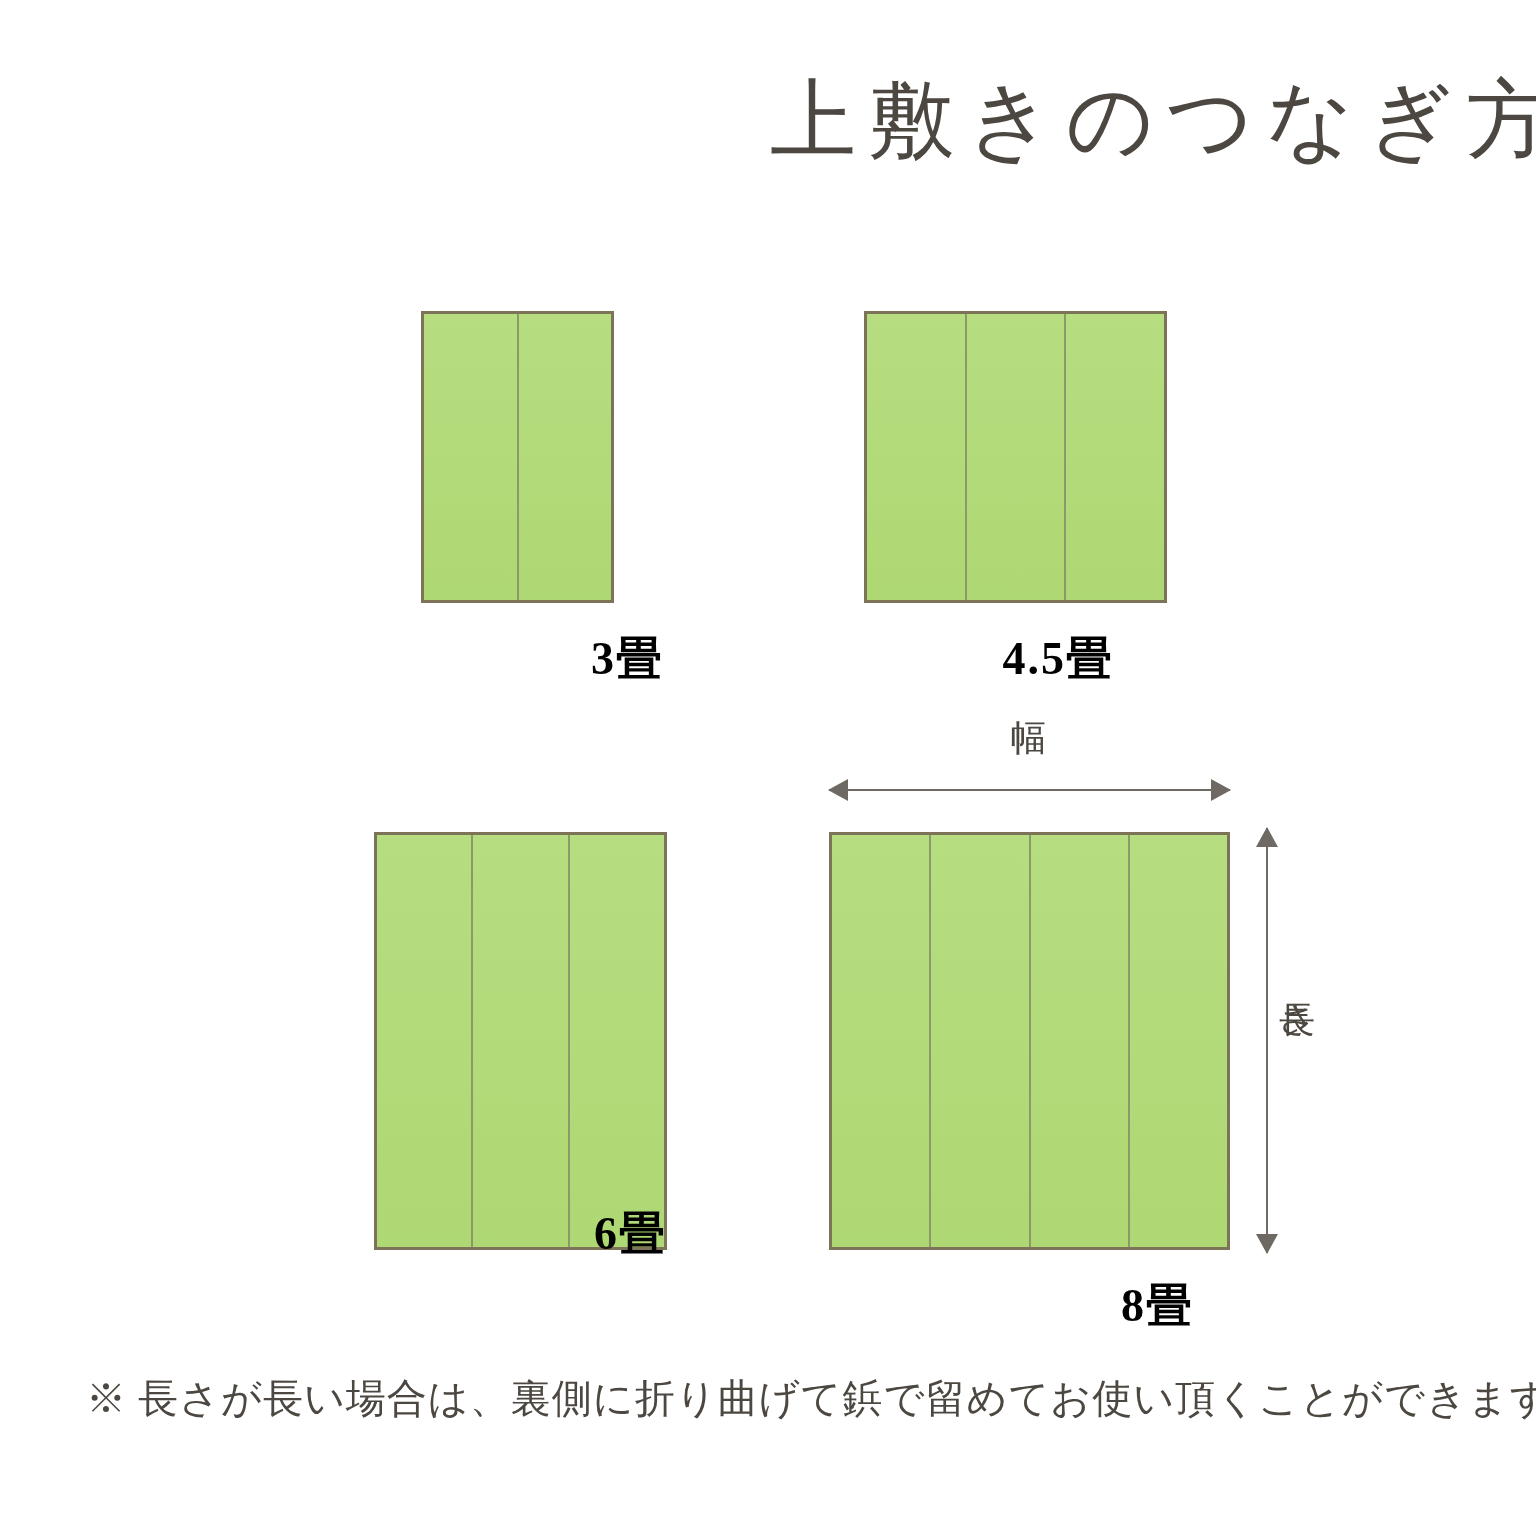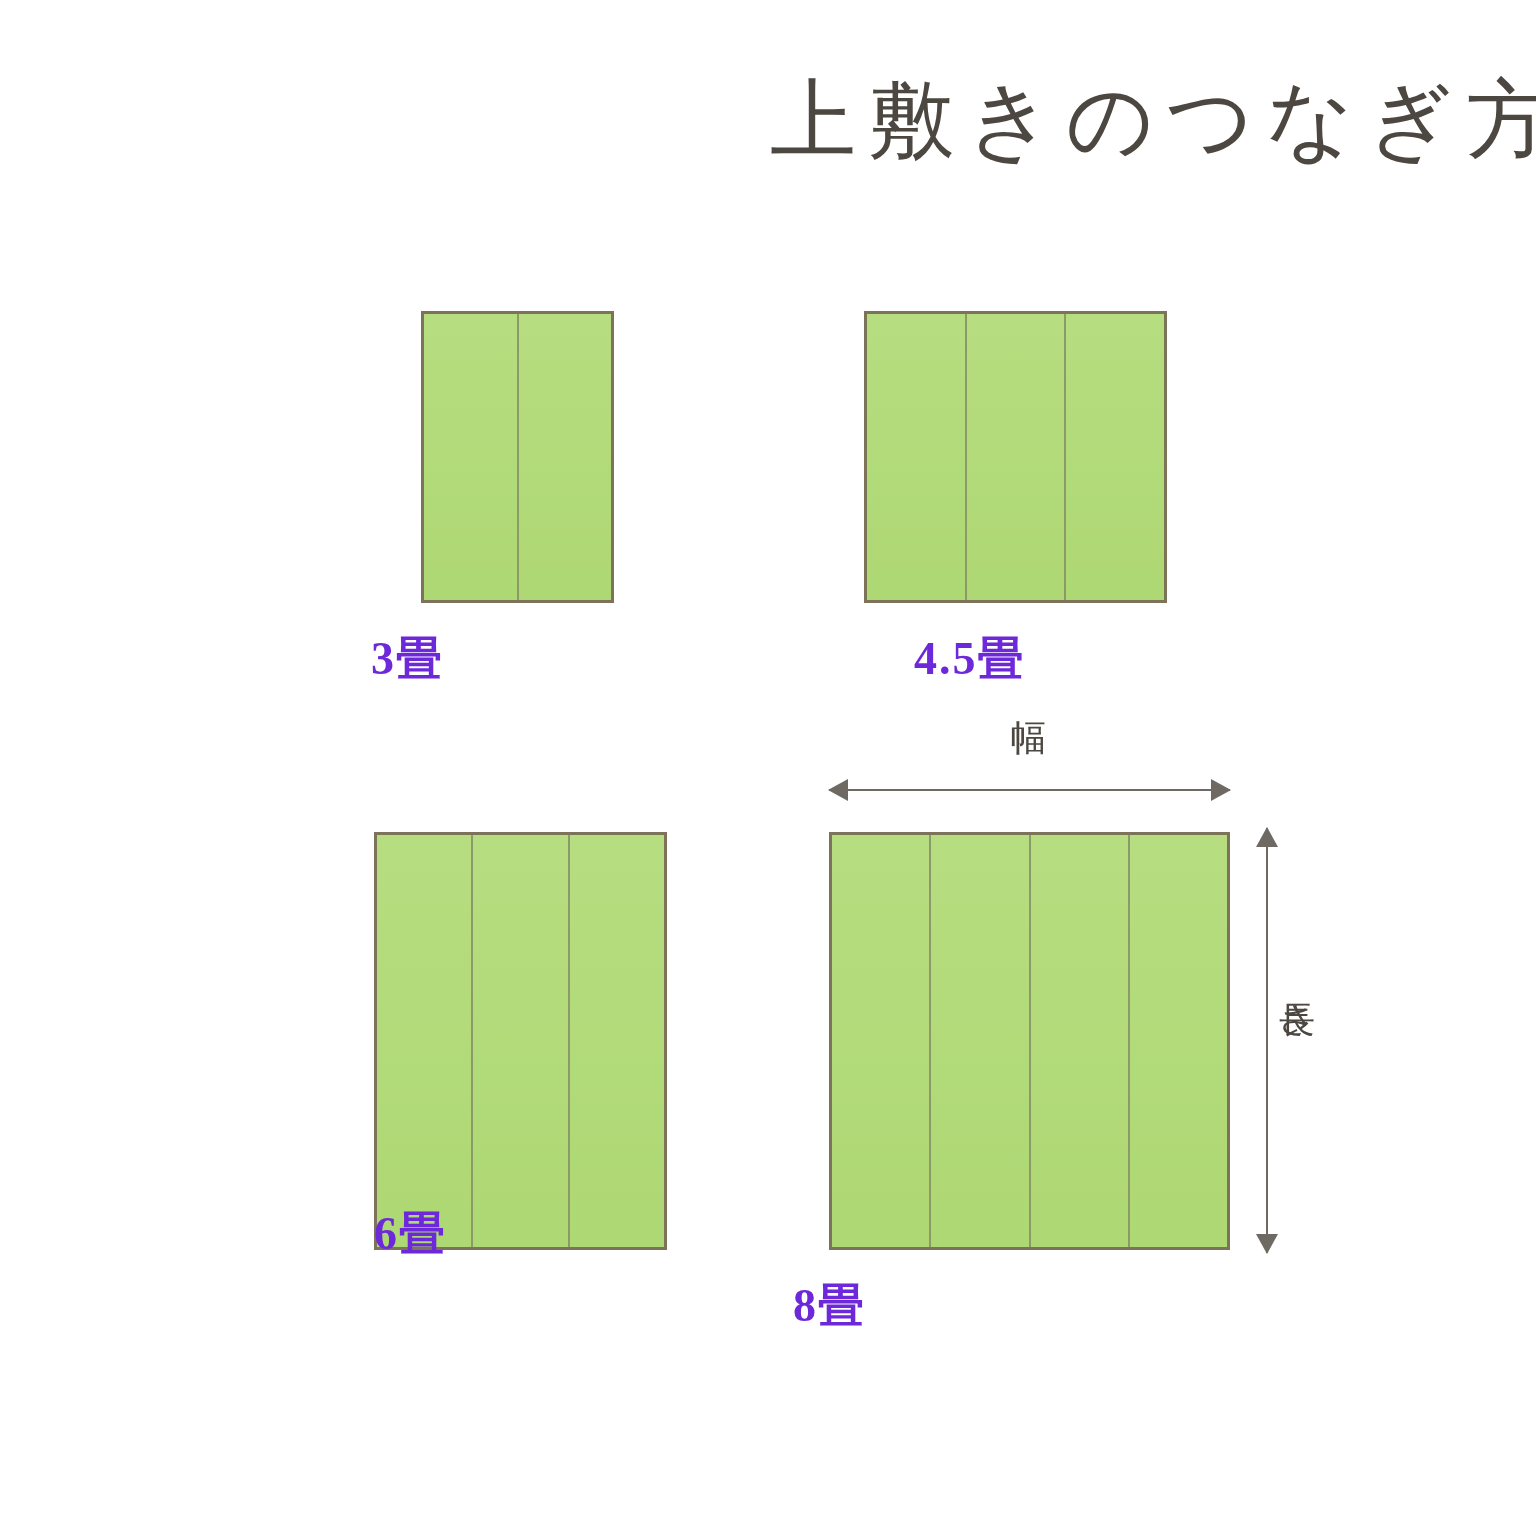--- a/index.html
+++ b/index.html
@@ -45,35 +45,35 @@
     box-sizing: border-box;
     border-right: 2px solid #8c9a6a;
     background: linear-gradient(180deg, #b6dd80 0%, #aed873 100%);
   }
   .mat .panel:last-child {
     border-right: none;
   }
 
   .caption {
     position: absolute;
-    text-align: left;
+    text-align: right;
     font-family: "Liberation Serif", serif;
     font-size: 46px;
     font-weight: 700;
-    color: #6d28d9;
+    color: #000000;
     letter-spacing: 2px;
     white-space: nowrap;
   }
 
   
   #mat-3jo   { left: 421px;  top: 311px;  width: 193px; height: 292px; }
   #cap-3jo   { left: 371px;  top: 628px;  width: 293px; }
 
   #mat-45jo  { left: 864px;  top: 311px;  width: 303px; height: 292px; }
-  #cap-45jo  { left: 914px;  top: 628px;  width: 300px; }
+  #cap-45jo  { left: 814px;  top: 628px;  width: 300px; }
 
   #mat-6jo   { left: 374px;  top: 832px;  width: 293px; height: 418px; }
   #cap-6jo   { left: 374px;  top: 1203px; width: 293px; }
 
   #mat-8jo   { left: 829px;  top: 832px;  width: 401px; height: 418px; }
   #cap-8jo   { left: 793px;  top: 1275px; width: 401px; }
 
   
   #dim-width {
     position: absolute;
@@ -221,13 +221,14 @@
 </div>
 
 <div id="dim-length">
   <div class="line"></div>
   <div class="arrow-t"></div>
   <div class="arrow-b"></div>
 </div>
 <div id="dim-length-label">長さ</div>
 
 <div class="notes">
+  <div class="note">※ 長さが長い場合は、裏側に折り曲げて鋲で留めてお使い頂くことができます</div>
 </div>
 
 </body></html>

